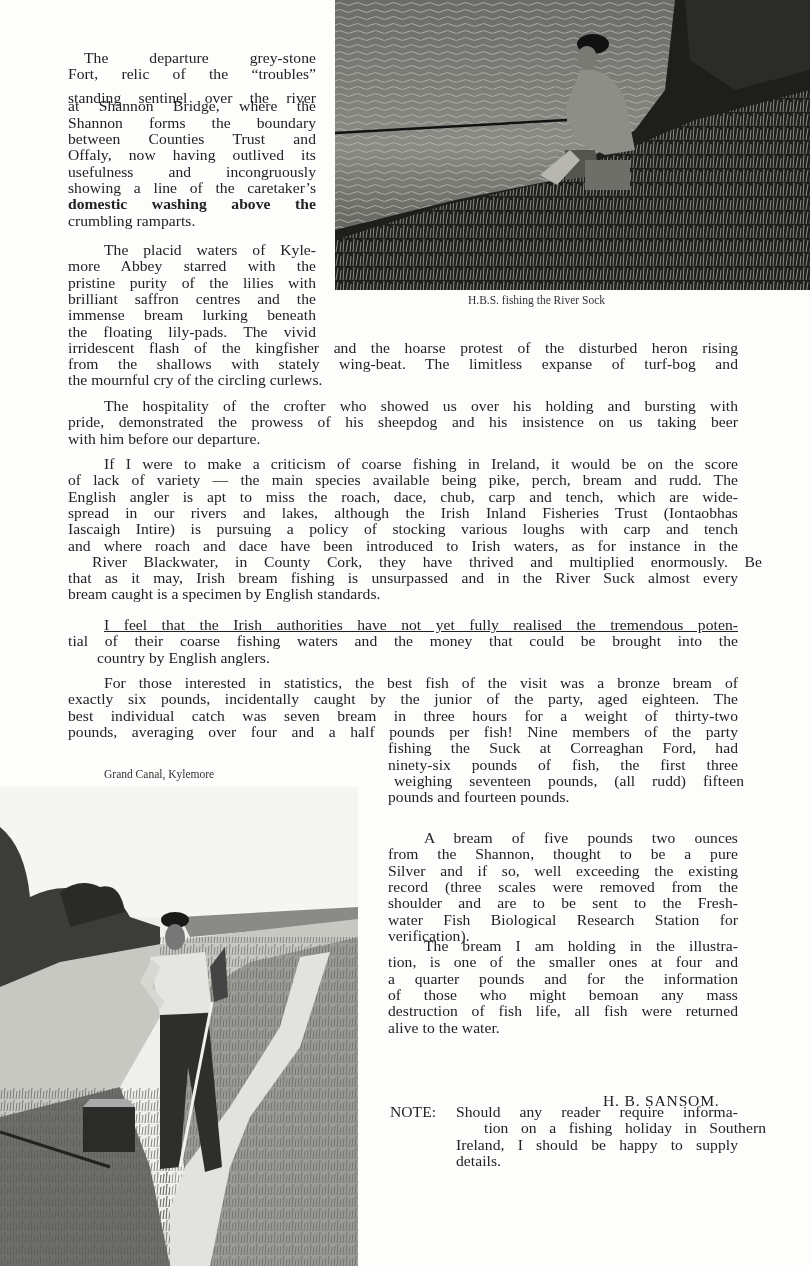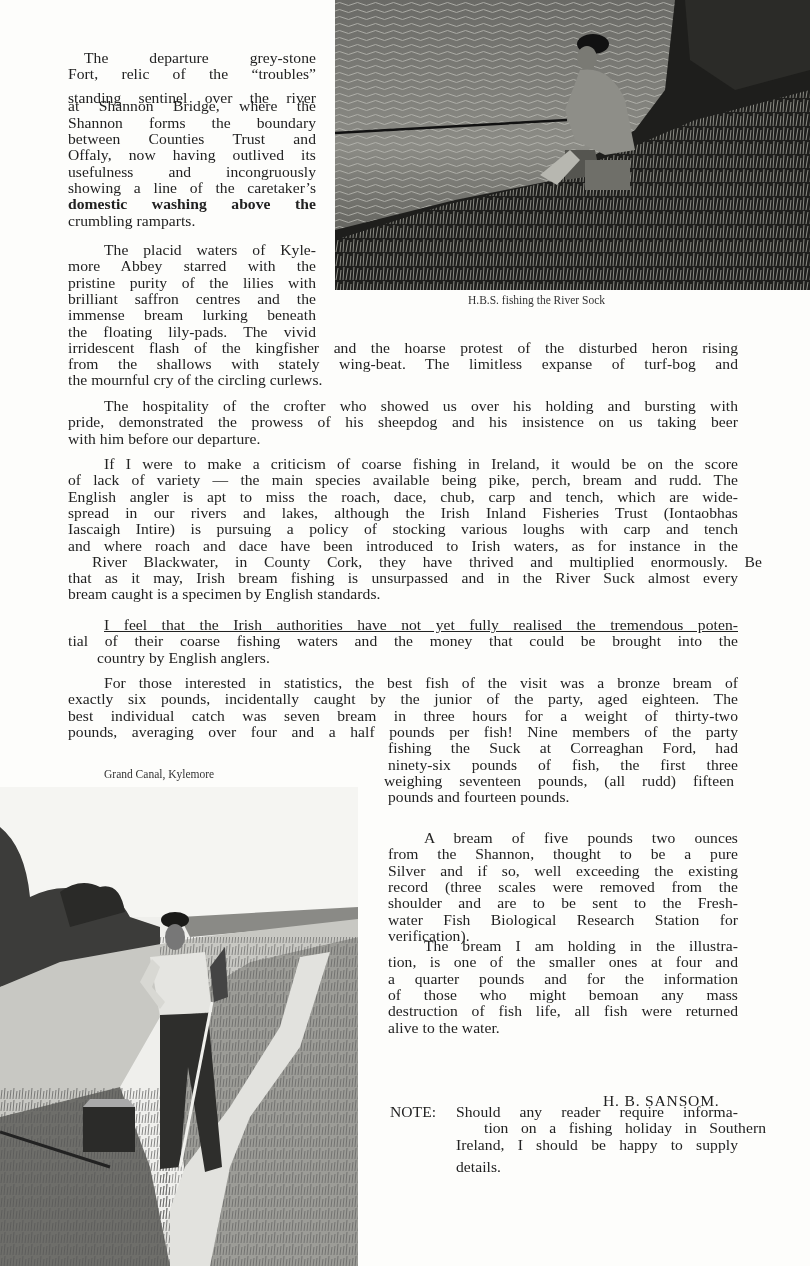--- a/index.html
+++ b/index.html
@@ -141,21 +141,21 @@
       <div class="line" style="left: 68px; width: 670px; top: 633.3px;">tial of their coarse fishing waters and the money that could be brought into the</div>
       <div class="line last" style="left: 68px; width: 670px; top: 649.6px; margin-left: 29px;">country by English anglers.</div>
     </div>
     <div>
       <div class="line" style="left: 104px; width: 634px; top: 675px;">For those interested in statistics, the best fish of the visit was a bronze bream of</div>
       <div class="line" style="left: 68px; width: 670px; top: 691.3px;">exactly six pounds, incidentally caught by the junior of the party, aged eighteen. The</div>
       <div class="line" style="left: 68px; width: 670px; top: 707.6px;">best individual catch was seven bream in three hours for a weight of thirty-two</div>
       <div class="line" style="left: 68px; width: 670px; top: 723.9px;">pounds, averaging over four and a half pounds per fish! Nine members of the party</div>
       <div class="line" style="left: 388px; width: 350px; top: 740.2px;">fishing the Suck at Correaghan Ford, had</div>
       <div class="line" style="left: 388px; width: 350px; top: 756.5px;">ninety-six pounds of fish, the first three</div>
-      <div class="line" style="left: 384px; width: 350px; top: 772.8px;">weighing seventeen pounds, (all rudd) fifteen</div>
+      <div class="line" style="left: 394px; width: 350px; top: 772.8px;">weighing seventeen pounds, (all rudd) fifteen</div>
       <div class="line last" style="left: 388px; width: 350px; top: 789.1px;">pounds and fourteen pounds.</div>
     </div>
     <div>
       <div class="line" style="left: 424px; width: 314px; top: 830px;">A bream of five pounds two ounces</div>
       <div class="line" style="left: 388px; width: 350px; top: 846.3px;">from the Shannon, thought to be a pure</div>
       <div class="line" style="left: 388px; width: 350px; top: 862.6px;">Silver and if so, well exceeding the existing</div>
       <div class="line" style="left: 388px; width: 350px; top: 878.9px;">record (three scales were removed from the</div>
       <div class="line" style="left: 388px; width: 350px; top: 895.2px;">shoulder and are to be sent to the Fresh-</div>
       <div class="line" style="left: 388px; width: 350px; top: 911.5px;">water Fish Biological Research Station for</div>
       <div class="line last" style="left: 388px; width: 350px; top: 927.8px;">verification).</div>
@@ -170,14 +170,14 @@
     </div>
   </div>
 
 <div class="sig" style="left:603px; top:1072px;margin-top:20px;">H. B. SANSOM.</div>
 
 <div class="line last" style="left:390px; top:1104px; width:60px;">NOTE:</div>
 <div id="note">
     <div class="line" style="left: 456px; width: 282px; top: 1104px;">Should any reader require informa-</div>
     <div class="line" style="left: 456px; width: 282px; top: 1120.3px; margin-left: 28px;">tion on a fishing holiday in Southern</div>
     <div class="line" style="left: 456px; width: 282px; top: 1136.6px;">Ireland, I should be happy to supply</div>
-    <div class="line last" style="left: 456px; width: 282px; top: 1152.9px; margin-top: 6px;">details.</div>
+    <div class="line last" style="left: 456px; width: 282px; top: 1152.9px;">details.</div>
   </div>
 
 </body></html>

